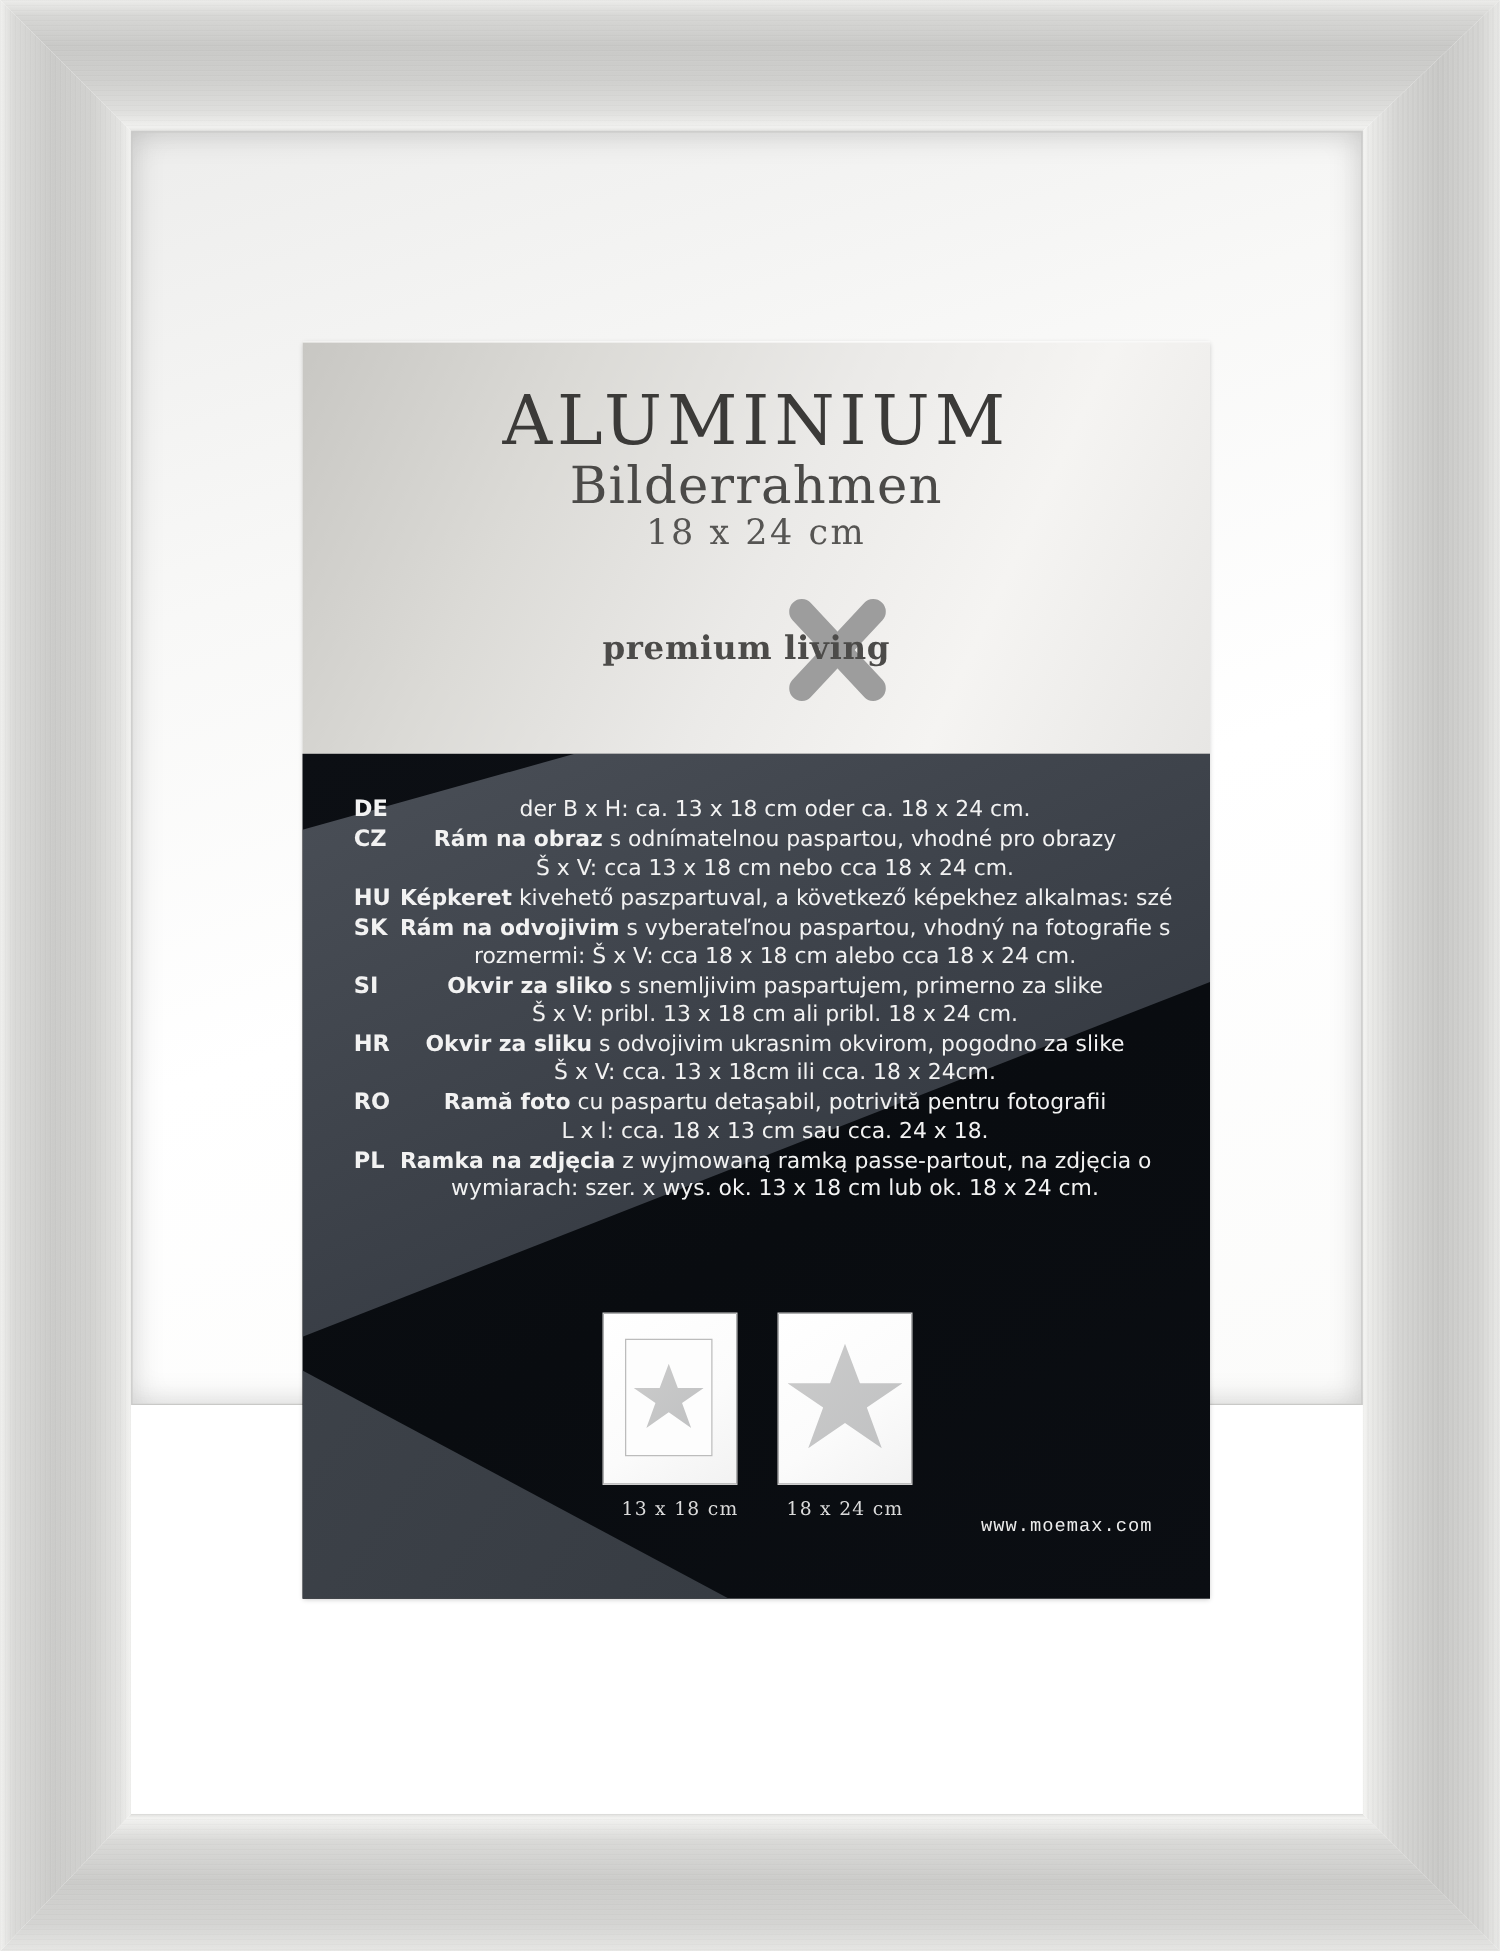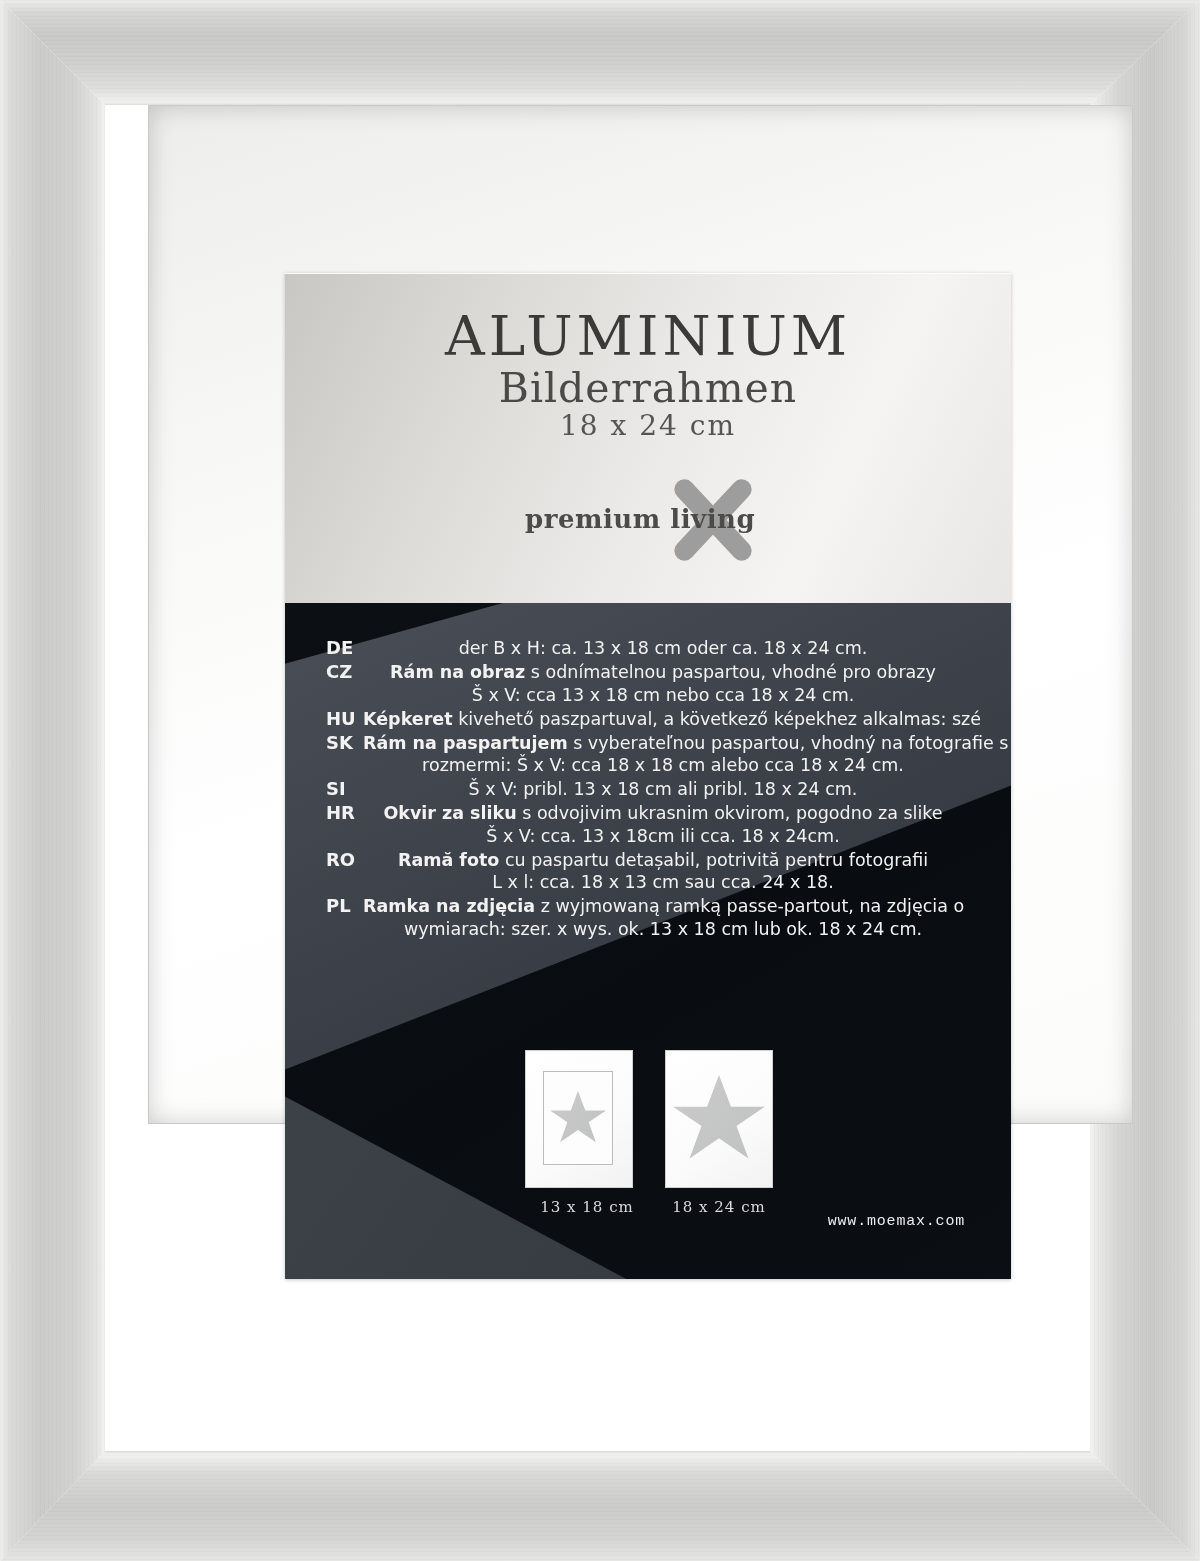--- a/index.html
+++ b/index.html
@@ -29,21 +29,21 @@
       repeating-linear-gradient(180deg,rgba(0,0,0,.018) 0 1px,rgba(255,255,255,.03) 1px 2px,transparent 2px 4px),
       linear-gradient(to top,#e6e6e4 0%,#d4d4d2 20%,#cbcbc9 50%,#d9d9d7 80%,#f2f2f0 97%,#dcdcda 100%);}
 
   
   .mat{position:absolute;left:105px;top:105px;width:985px;height:1019px;
     background:linear-gradient(162deg,#ededec 0%,#f8f8f7 30%,#ffffff 58%,#fbfbfa 100%);
     box-shadow:inset 0 0 0 1px #c9c9c7,
       inset 0 12px 20px rgba(0,0,0,.055),
       inset 12px 0 20px rgba(0,0,0,.05),
       inset -12px 0 20px rgba(0,0,0,.06),
-      inset 0 -12px 20px rgba(0,0,0,.05);margin-left:43px;}
+      inset 0 -12px 20px rgba(0,0,0,.05);}
 
   
   .card{position:absolute;left:137px;top:168px;width:726px;height:1006px;
     box-shadow:0 1px 4px rgba(0,0,0,.22);}
   .card-header{position:relative;width:726px;height:330px;
     background:linear-gradient(115deg,#c8c7c3 0%,#dbdad6 26%,#ebeae8 52%,#f5f4f2 74%,#e7e6e4 100%);
     border-top:1px solid rgba(255,255,255,.85);box-sizing:border-box;}
   .title{position:absolute;left:0;top:35px;width:100%;text-align:center;
     font-family:"DejaVu Serif",serif;font-size:55px;line-height:1;letter-spacing:4px;
     color:#3b3a38;font-weight:normal;}
@@ -143,27 +143,28 @@
           </li>
           <li class="entry">
             <span class="code">HU</span>
             <div class="entry-text">
               <div class="l1"><b>Képkeret</b><span> kivehető paszpartuval, a következő képekhez alkalmas: szé</span></div>
             </div>
           </li>
           <li class="entry">
             <span class="code">SK</span>
             <div class="entry-text">
-              <div class="l1"><b>Rám na paspartujem</b><span> s vyberateľnou paspartou, vhodný na fotografie s</span></div>
+              <div class="l1"><b>Rám na odvojivim</b><span> s vyberateľnou paspartou, vhodný na fotografie s</span></div>
               <div class="l2">rozmermi: Š x V: cca 18 x 18 cm alebo cca 18 x 24 cm.</div>
             </div>
           </li>
           <li class="entry">
             <span class="code">SI</span>
             <div class="entry-text">
+              <div class="l1"><b>Okvir za sliko</b><span> s snemljivim paspartujem, primerno za slike</span></div>
               <div class="l2">Š x V: pribl. 13 x 18 cm ali pribl. 18 x 24 cm.</div>
             </div>
           </li>
           <li class="entry">
             <span class="code">HR</span>
             <div class="entry-text">
               <div class="l1"><b>Okvir za sliku</b><span> s odvojivim ukrasnim okvirom, pogodno za slike</span></div>
               <div class="l2">Š x V: cca. 13 x 18cm ili cca. 18 x 24cm.</div>
             </div>
           </li>

